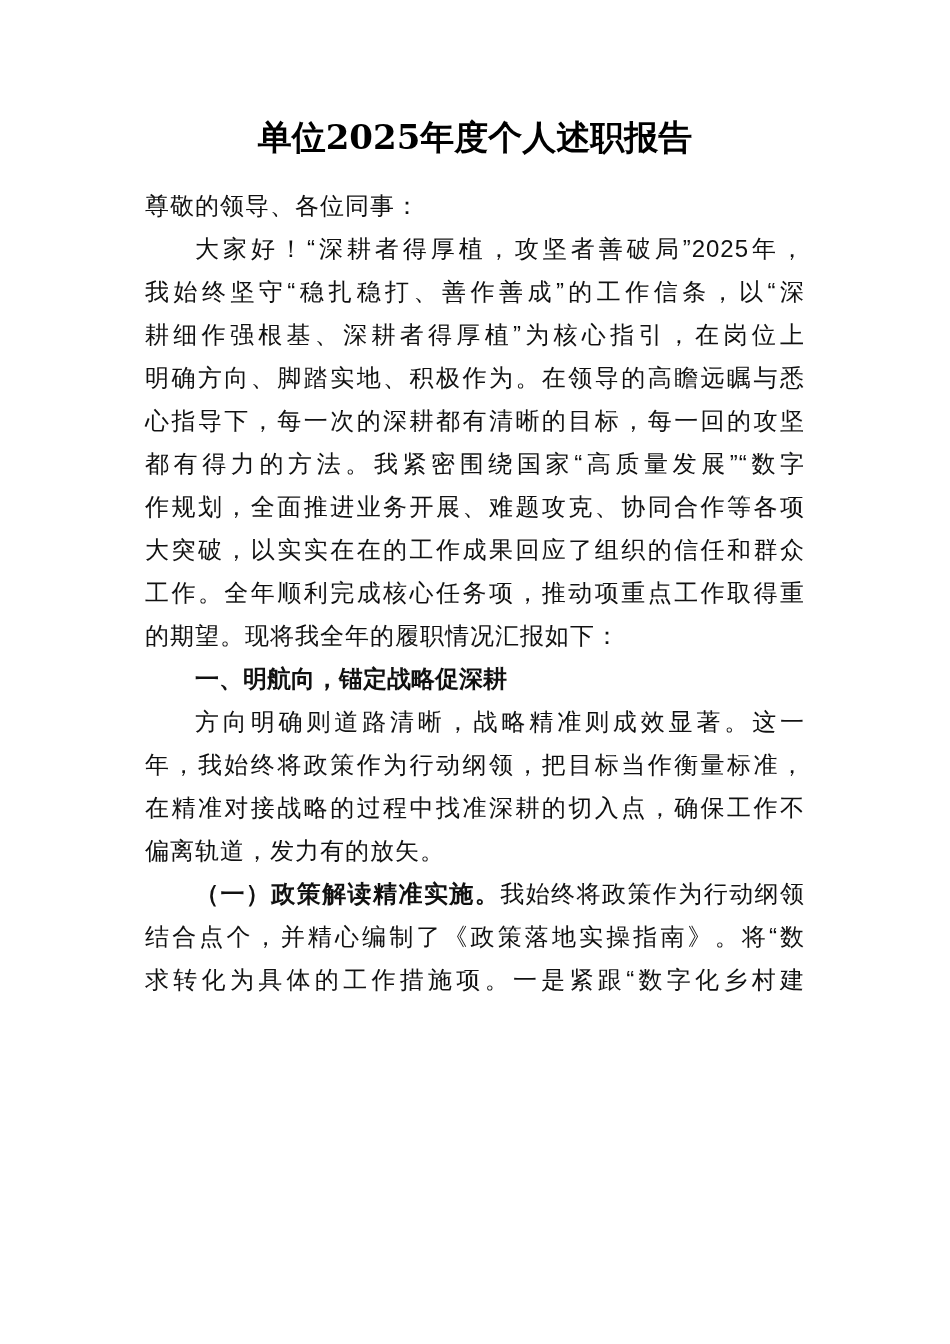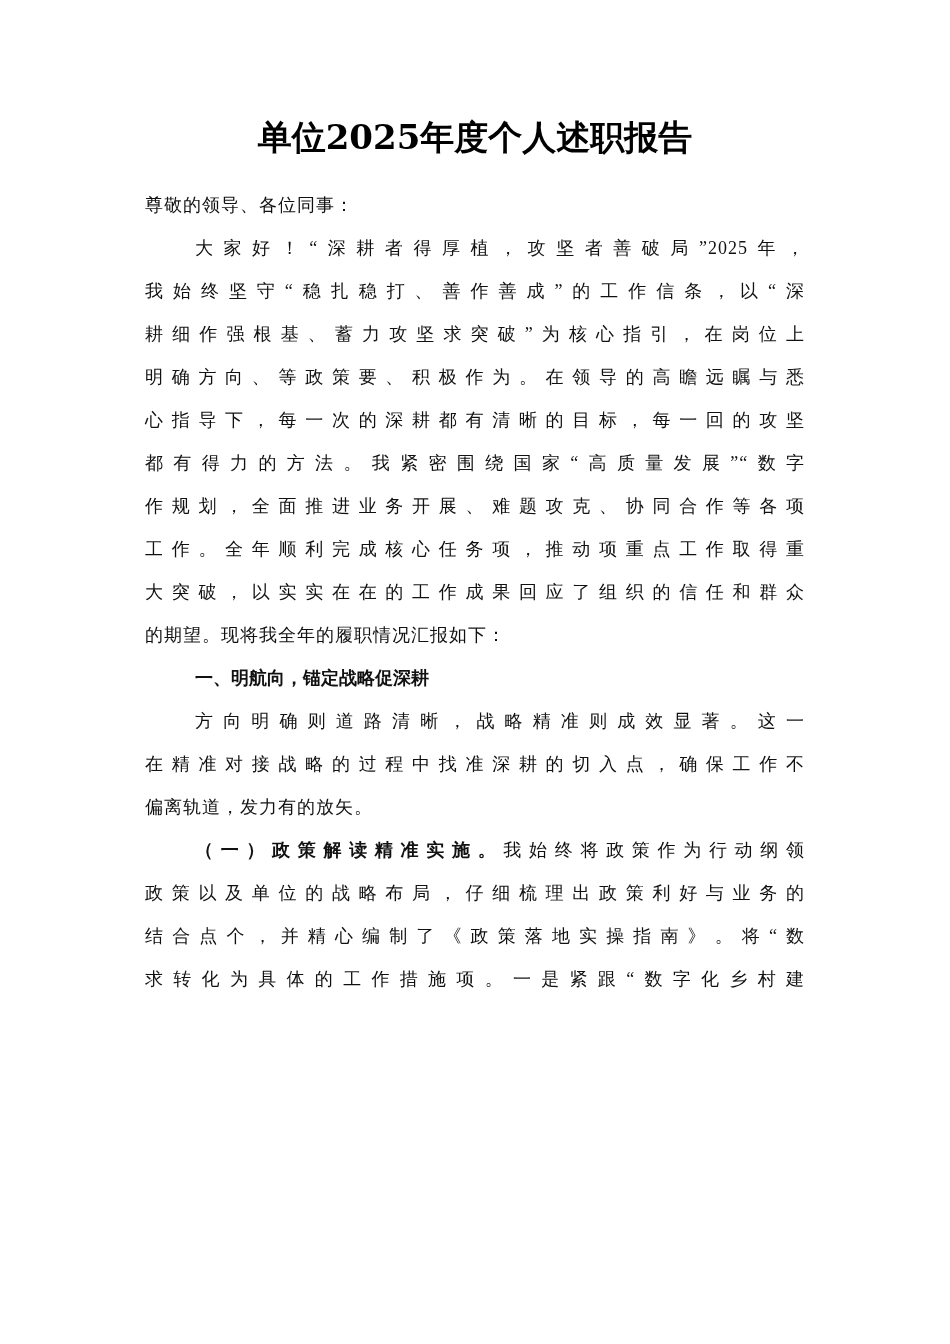--- a/index.html
+++ b/index.html
@@ -7,22 +7,22 @@
     .page {
       position: absolute; left: 0; top: 0; width: 760px; height: 1344px; background: #ffffff;
     }
     .title {
       position: absolute; top: 112px; left: 0; width: 950px; text-align: center;
       font-family: "DejaVu Serif", "Liberation Serif", serif;
       font-weight: bold; font-size: 34px; color: #000; letter-spacing: 0px; line-height: 50px;
     }
     .body {
       position: absolute; top: 184px; left: 145px; width: 660px;
-      font-family: Liberation Serif, serif;
-      font-size: 18px; color: #111; 
+      font-family: Liberation Sans, sans-serif;
+      font-size: 24px; color: #111; 
     }
     .line {
       height: 43px; line-height: 43px; white-space: nowrap;
       text-align: justify; text-align-last: justify; letter-spacing: 1px;
     }
     .line.last { text-align-last: left; }
     .indent { padding-left: 50px; }
     .heading { font-weight: bold; letter-spacing: 0px; }
     .sub-title { font-weight: bold; }
   </style>
@@ -31,38 +31,38 @@
 
 <div class="page">
   <div class="title">单位2025年度个人述职报告</div>
 
   <div class="body">
     <div class="line last">尊敬的领导、各位同事：</div>
 
     <div>
       <div class="line indent">大家好！“深耕者得厚植，攻坚者善破局”2025年，</div>
       <div class="line">我始终坚守“稳扎稳打、善作善成”的工作信条，以“深</div>
-      <div class="line">耕细作强根基、蓄力攻坚求突破”为核心指引，在岗位上</div>
-      <div class="line">明确方向、等政策要、积极作为。在领导的高瞻远瞩与悉</div>
+      <div class="line">耕细作强根基、深耕者得厚植”为核心指引，在岗位上</div>
+      <div class="line">明确方向、脚踏实地、积极作为。在领导的高瞻远瞩与悉</div>
       <div class="line">心指导下，每一次的深耕都有清晰的目标，每一回的攻坚</div>
       <div class="line">都有得力的方法。我紧密围绕国家“高质量发展”“数字</div>
       <div class="line">作规划，全面推进业务开展、难题攻克、协同合作等各项</div>
+      <div class="line">大突破，以实实在在的工作成果回应了组织的信任和群众</div>
       <div class="line">工作。全年顺利完成核心任务项，推动项重点工作取得重</div>
-      <div class="line">大突破，以实实在在的工作成果回应了组织的信任和群众</div>
       <div class="line last">的期望。现将我全年的履职情况汇报如下：</div>
     </div>
 
     <div class="line last indent heading">一、明航向，锚定战略促深耕</div>
 
     <div>
       <div class="line indent">方向明确则道路清晰，战略精准则成效显著。这一</div>
+      <div class="line">年，我始终将政策作为行动纲领，把目标当作衡量标准，</div>
       <div class="line">在精准对接战略的过程中找准深耕的切入点，确保工作不</div>
       <div class="line last">偏离轨道，发力有的放矢。</div>
     </div>
 
     <div>
       <div class="line indent"><span class="sub-title">（一）政策解读精准实施。</span><span>我始终将政策作为行动纲领</span></div>
-      <div class="line">政策以及单位的战略布局，仔细梳理出政策利好与业务的</div>
       <div class="line">结合点个，并精心编制了《政策落地实操指南》。将“数</div>
       <div class="line">求转化为具体的工作措施项。一是紧跟“数字化乡村建</div>
     </div>
   </div>
 </div>
 
 </body></html>

